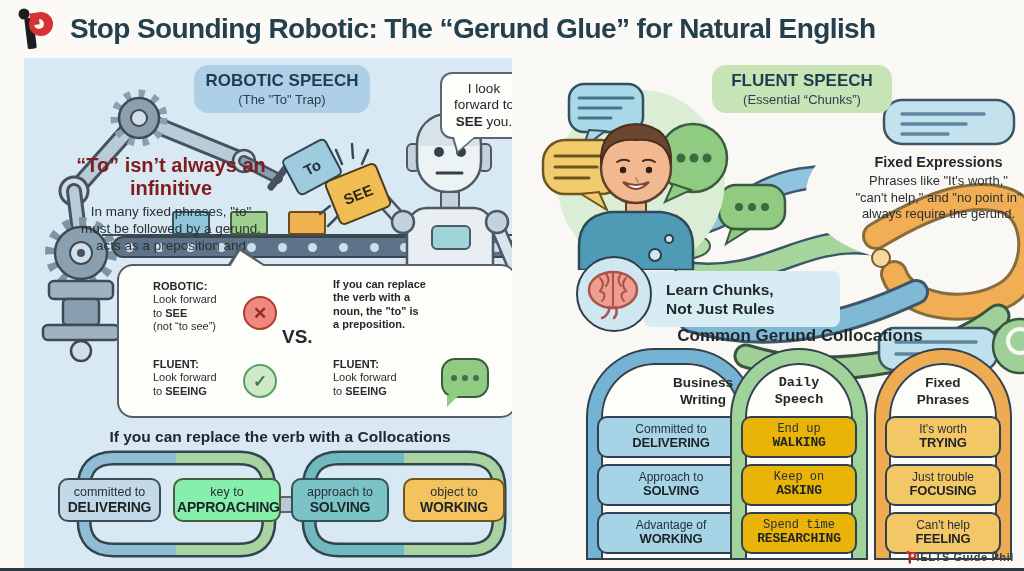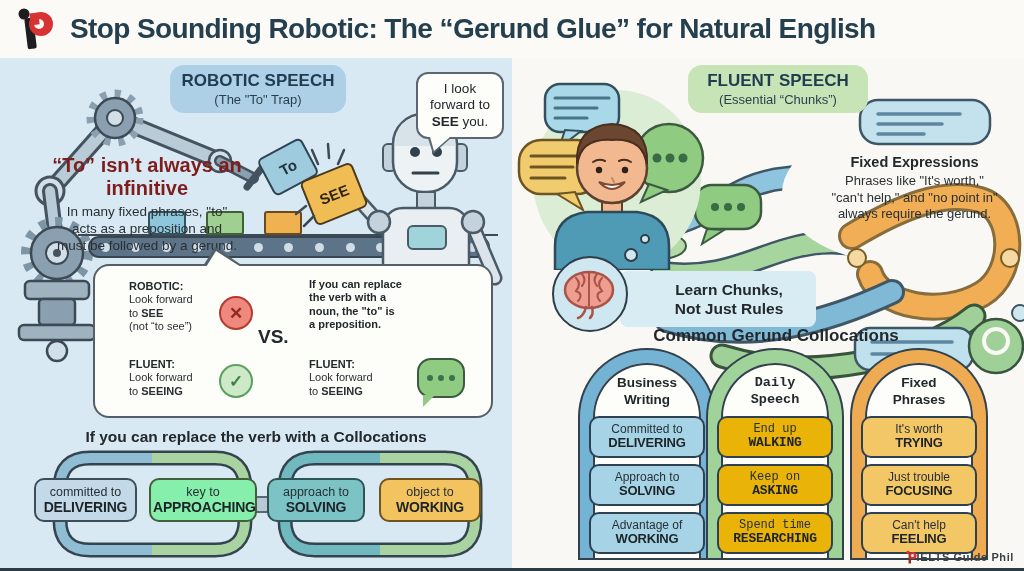--- a/index.html
+++ b/index.html
@@ -3,21 +3,21 @@
 <meta charset="utf-8">
 <style>
   html,body{margin:0;padding:0;}
   body{width:1024px;height:571px;overflow:hidden;font-family:"Liberation Sans",sans-serif;background:#fbfaf6;}
   .stage{position:relative;width:1024px;height:571px;background:#fbfaf6;}
   
   .header{position:absolute;top:0;left:0;width:928px;height:58px;display:flex;align-items:center;gap:12px;padding-left:8px;box-sizing:border-box;}
   .title{font-size:28px;font-weight:800;color:#24404f;letter-spacing:-0.6px;white-space:nowrap;}
   
   .main{position:absolute;top:58px;left:0;width:1024px;height:510px;display:flex;}
-  .panel{position:relative;width:534px;height:510px;overflow:hidden;}
+  .panel{position:relative;width:534px;height:510px;overflow:hidden;margin-left:24px;}
   .panel.left{background:#d9e9f3;}
   .panel.right{background:#f9f8f4;}
   .bottombar{position:absolute;bottom:0;left:0;width:1024px;height:3px;background:#2c3a46;z-index:40;}
   
   .badge{position:absolute;text-align:center;border-radius:14px;padding:6px 8px;box-sizing:border-box;z-index:5;}
   .badge .bt{font-size:17px;font-weight:800;color:#1f3c50;}
   .badge .bs{font-size:13px;color:#2a3f4e;margin-top:1px;}
   .badge.robotic{left:170px;top:7px;width:176px;background:#aed0e6;}
   .badge.fluent{left:176px;top:7px;width:180px;background:#c7e4b6;}
   
@@ -64,25 +64,25 @@
   .cpill.c4{left:379px;width:102px;background:#f2c35e;border:2px solid #6e5420;}
   
   .fixed{position:absolute;left:295px;top:96px;width:215px;text-align:center;z-index:6;color:#2a2f33;}
   .fixed .fh{font-size:14.5px;font-weight:800;color:#22282c;margin-bottom:3px;}
   .fixed .fl{font-size:13px;line-height:1.28;}
   .braincircle{position:absolute;left:40px;top:198px;width:76px;height:76px;border-radius:50%;background:#cfe7f0;border:2.5px solid #2e3f4a;z-index:6;box-sizing:border-box;}
   .tdot{position:absolute;border-radius:50%;background:#cfe7f0;border:2px solid #2e3f4a;z-index:6;box-sizing:border-box;}
   .tdot.d1{left:112px;top:190px;width:14px;height:14px;}
   .tdot.d2{left:128px;top:176px;width:10px;height:10px;}
   .notebanner{position:absolute;left:108px;top:213px;width:196px;height:56px;background:#d8ecf3;border-radius:8px;z-index:5;display:flex;flex-direction:column;justify-content:center;padding-left:22px;box-sizing:border-box;}
-  .notebanner .nl{font-size:15.5px;font-weight:800;color:#22282c;line-height:1.25;text-align:center;}
+  .notebanner .nl{font-size:15.5px;font-weight:800;color:#22282c;line-height:1.25;}
   .collhead{position:absolute;left:8px;top:268px;width:512px;text-align:center;font-size:17px;font-weight:800;color:#22282c;z-index:6;}
   
   .arch{position:absolute;top:292px;width:134px;height:208px;z-index:6;}
-  .arch.a1{left:68px;}
+  .arch.a1{left:52px;padding-left:32px;}
   .arch.a2{left:196px;font-family:Liberation Mono, monospace;}
   .arch.a3{left:340px;}
   .band{position:absolute;left:0;right:0;top:0;bottom:0;border-style:solid;border-width:13px 13px 0 13px;border-radius:67px 67px 0 0;background:#fdfdf9;box-sizing:border-box;box-shadow:0 0 0 2px #33414d;}
   .bandinner{position:absolute;left:13px;right:13px;top:13px;bottom:0;border:2px solid #33414d;border-bottom:none;border-radius:54px 54px 0 0;}
   .arch.a1 .band{border-color:#74b3d4;}
   .arch.a2 .band{border-color:#9fd39a;}
   .arch.a3 .band{border-color:#eeab51;}
   .atitle{position:absolute;top:25px;width:100%;text-align:center;font-size:13.5px;font-weight:800;color:#22282c;line-height:1.25;z-index:2;}
   .apill{position:absolute;left:9px;right:9px;height:42px;border-radius:10px;border:2px solid #2e4152;display:flex;flex-direction:column;align-items:center;justify-content:center;z-index:2;box-sizing:border-box;}
   .apill .t{font-size:12px;color:#273036;line-height:1.1;}
@@ -149,22 +149,22 @@
 
         <rect x="30" y="198" width="64" height="18" rx="5" fill="#9eb2c0" stroke="#3c4a56" stroke-width="2.5"></rect>
         <rect x="44" y="216" width="36" height="26" rx="4" fill="#8aa0b0" stroke="#3c4a56" stroke-width="2.5"></rect>
         <rect x="24" y="242" width="76" height="15" rx="5" fill="#9eb2c0" stroke="#3c4a56" stroke-width="2.5"></rect>
         <circle cx="62" cy="268" r="10" fill="#d3dfe8" stroke="#3c4a56" stroke-width="2.5"></circle>
       </svg>
 
       <div class="intro">
         <div class="ih">“To” isn’t always an infinitive</div>
         <div class="il">In many fixed phrases, "to"</div>
+        <div class="il">must be followed by a gerund.</div>
         <div class="il">acts as a preposition and</div>
-        <div class="il">must be followed by a gerund.</div>
       </div>
 
       <div class="puz to">
           <span>To</span>
         </div>
       <div class="puz see">
           <span>SEE</span>
         </div>
       <svg class="dec" style="left:290px;top:80px;z-index:5" width="90" height="100" viewBox="0 0 90 100">
         <path d="M22,12 L28,26" stroke="#3c4a56" stroke-width="2.5" stroke-linecap="round"></path>

